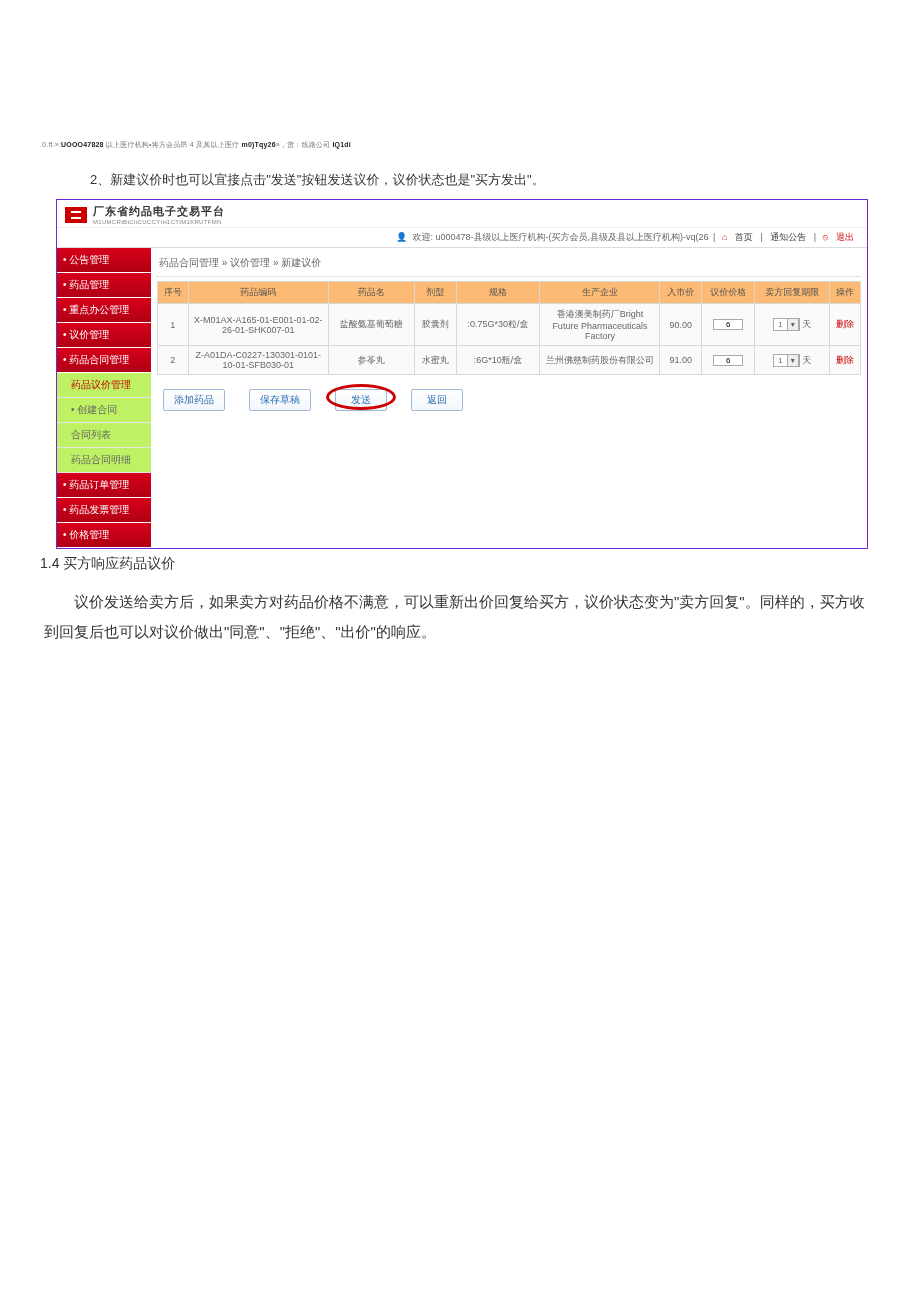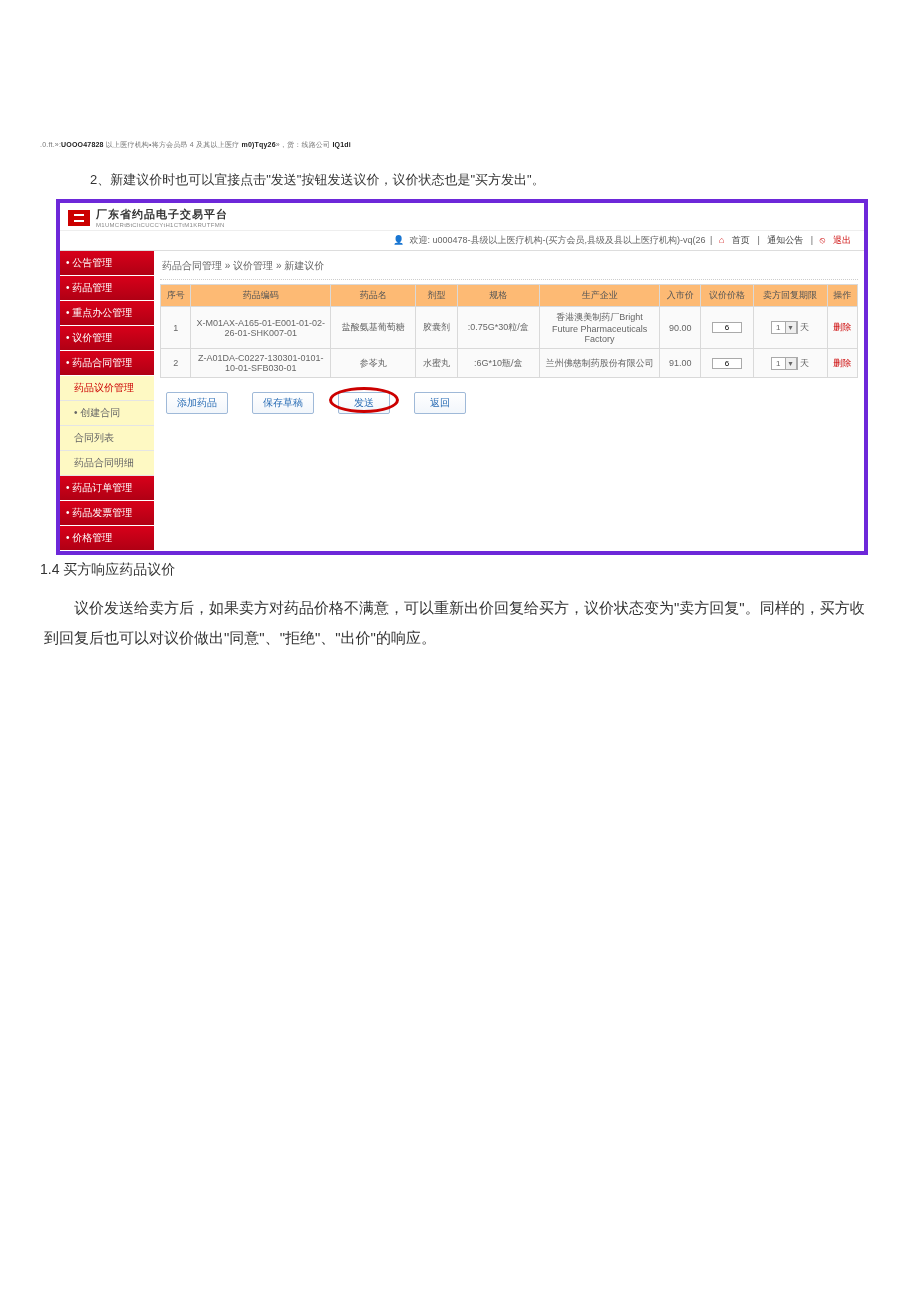--- a/index.html
+++ b/index.html
@@ -19,21 +19,21 @@
     letter-spacing: 0.2px;
   }
   .tiny-header b { color: #222; font-weight: bold; }
   .instruction {
     font-size: 13px;
     margin: 0 0 8px 50px;
     line-height: 1.8;
   }
   
   .shot {
-    border: 4px solid #6d28d9;
+    border: 1px solid #6d28d9;
     margin: 0 0 6px 16px;
     background: #fff;
     width: 812px;
   }
   .app-header {
     display: flex; align-items: center;
     padding: 4px 8px 2px 8px;
     border-bottom: 1px solid #eee;
   }
   .logo {
@@ -63,21 +63,21 @@
   
   .sidebar { width: 94px; }
   .side-item {
     background: linear-gradient(#d8001a,#b00014);
     color: #fff;
     font-size: 10px;
     padding: 5px 6px;
     border-bottom: 1px solid #fff;
   }
   .side-sub {
-    background: #fef9c3;
+    background: #bef264;
     color: #666;
     font-size: 10px;
     padding: 5px 6px 5px 14px;
     border-bottom: 1px solid #e5e5e5;
   }
   .side-sub.active { color: #c00; }
   
   .main { flex: 1; padding: 4px 6px 10px 6px; }
   .breadcrumb {
     font-size: 10px; color: #666; padding: 4px 2px 6px 2px;

